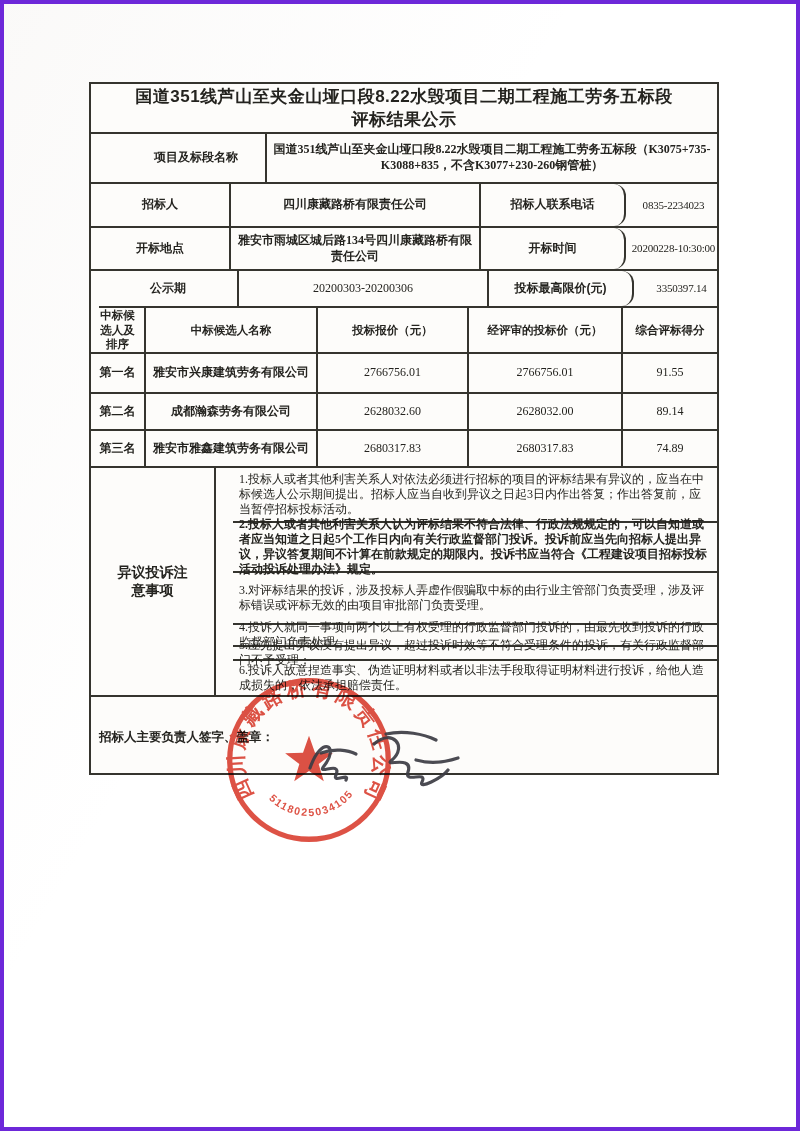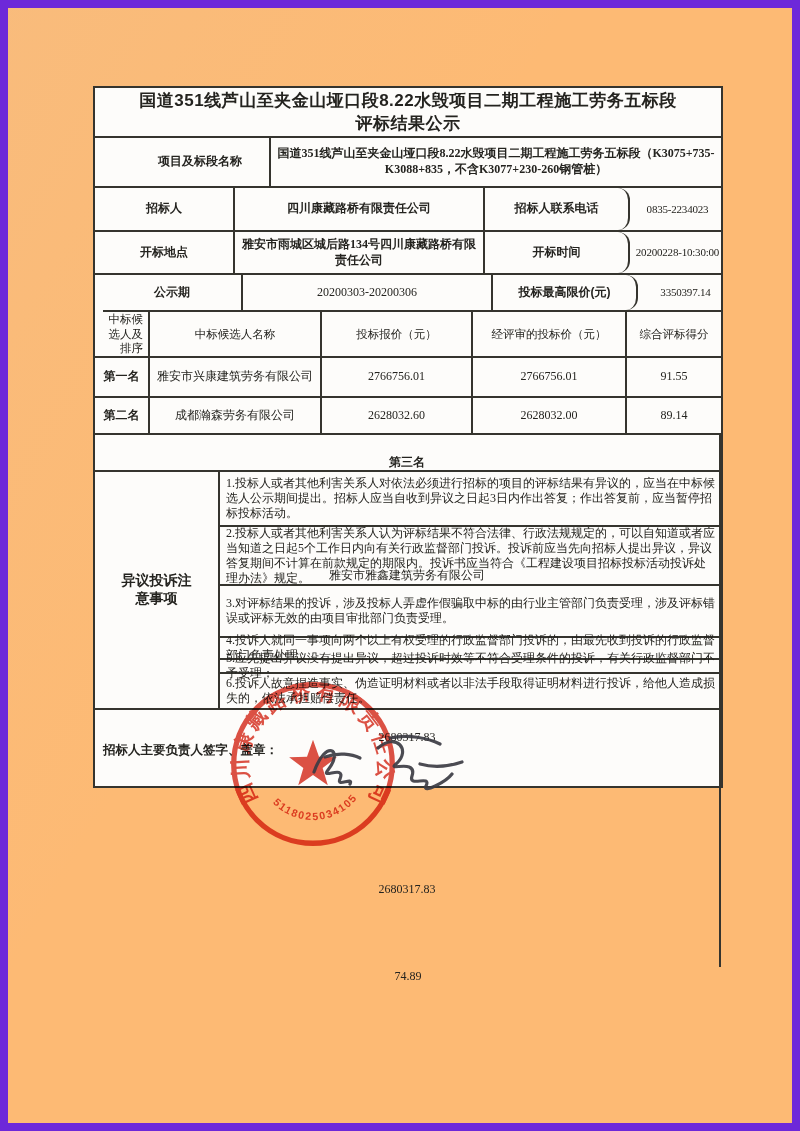--- a/index.html
+++ b/index.html
@@ -4,22 +4,22 @@
 <style>
   html,body{margin:0;padding:0;}
   body{
     width:800px;height:1131px;position:relative;
     background:#8a887e;
     font-family:"Liberation Serif","DejaVu Serif",serif;
     color:#24231f;
   }
   .page{
     position:absolute;inset:0;
-    border:8px solid #6d28d9;
-    background:#fdba74;
+    border:4px solid #6d28d9;
+    background:#ffffff;
     box-sizing:border-box;
   }
   .scan-tint{position:absolute;inset:0;background:linear-gradient(120deg,rgba(210,200,190,.10),rgba(255,255,255,0) 40%);pointer-events:none;}
   .doc-table{
     position:absolute;left:85px;top:78px;width:630px;
     border:2px solid #35342e;
     box-sizing:border-box;
     background:#fdfcfa;
   }
   .row{display:flex;border-bottom:2px solid #35342e;box-sizing:border-box;}
@@ -34,42 +34,42 @@
   .val{font-weight:600;}
   .r-title{height:50px;flex-direction:column;align-items:center;justify-content:center;}
   .title-line{font-weight:800;font-size:17px;letter-spacing:.5px;font-family:"Liberation Sans","DejaVu Sans",sans-serif;}
   .r-project{height:50px;padding-left:36px;}
   .r-bidder{height:44px;}
   .r-venue{height:43px;}
   .r-period{height:37px;margin-left:8px;}
   .r-chead{height:46px;}
   .r-c1{height:40px;}
   .r-c2{height:37px;}
-  .r-c3{height:37px;flex-direction:column;}
+  .r-c3{height:37px;}
   .r-sign{height:76px;position:relative;}
   .w-label{flex:0 0 140px;}
   .w-wide{flex:1 1 auto;}
   .w-val1{flex:0 0 250px;}
   .w-lab2{flex:0 0 145px;border-radius:12px;}
   .w-val2{flex:0 0 95px;font-size:11px;letter-spacing:-.2px;}
   .c-rank{flex:0 0 55px;font-weight:700;font-family:"Liberation Sans","DejaVu Sans",sans-serif;}
-  .c-name{flex:0 0 172px;font-weight:400;font-family:"Liberation Sans","DejaVu Sans",sans-serif;}
+  .c-name{flex:0 0 172px;font-weight:700;font-family:"Liberation Sans","DejaVu Sans",sans-serif;}
   .c-bid{flex:0 0 151px;}
   .c-eval{flex:0 0 154px;}
   .c-score{flex:1 1 auto;}
-  .chead .cell{font-weight:400;font-family:"Liberation Sans","DejaVu Sans",sans-serif;font-size:11.5px;text-align:right;}
+  .chead .cell{font-weight:700;font-family:"Liberation Sans","DejaVu Sans",sans-serif;font-size:11.5px;}
   .r-notes{display:flex;}
   .notes-label{flex:0 0 125px;display:flex;align-items:center;justify-content:center;
     border-right:2px solid #35342e;box-sizing:border-box;font-weight:700;
     font-family:"Liberation Sans","DejaVu Sans",sans-serif;font-size:14px;padding:2px 22px;text-align:center;}
-  .notes-body{flex:1 1 auto;display:flex;flex-direction:column;}
+  .notes-body{flex:1 1 auto;display:flex;flex-direction:column;padding-left:17px;}
   .note-row{display:flex;align-items:center;border-bottom:2px solid #35342e;box-sizing:border-box;
     font-size:12px;line-height:1.25;padding:2px 6px;text-align:left;}
   .note-row:last-child{border-bottom:none;}
-  .n1{height:55px;} .n2{height:59px;} .n3{height:52px;} .n4{height:22px;} .n5{height:14px;} .n6{height:34px;}
+  .n1{height:55px;} .n2{height:50px;font-weight:bold;} .n3{height:52px;} .n4{height:22px;} .n5{height:14px;} .n6{height:34px;}
   .sign-label{position:absolute;left:8px;top:32px;font-size:12.5px;font-weight:600;}
   .seal{position:absolute;left:218px;top:668px;width:174px;height:174px;opacity:.88;mix-blend-mode:multiply;}
   .signature{position:absolute;left:292px;top:716px;width:190px;height:78px;}
 </style>
 </head>
 <body>
 
 <div class="page">
   <div class="scan-tint"></div>
 

